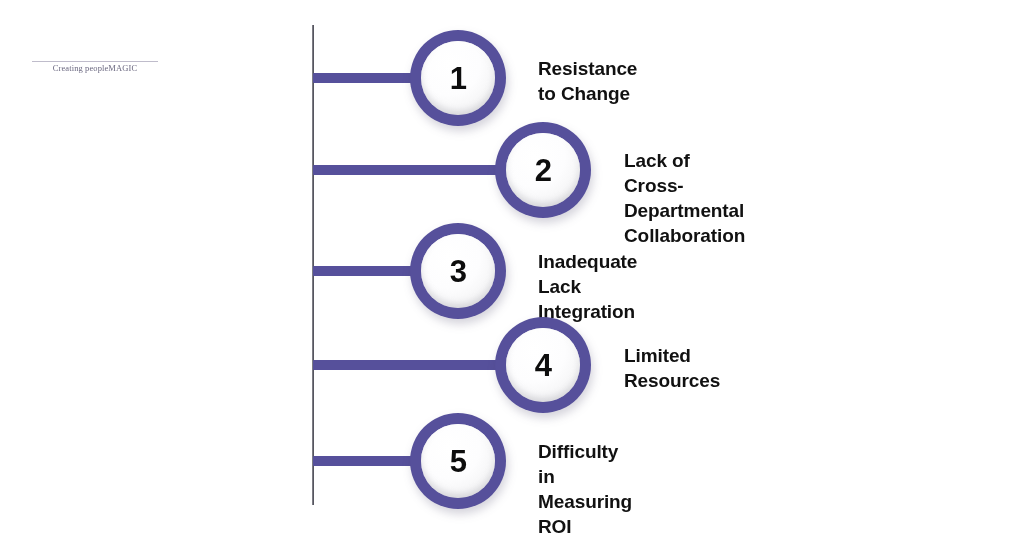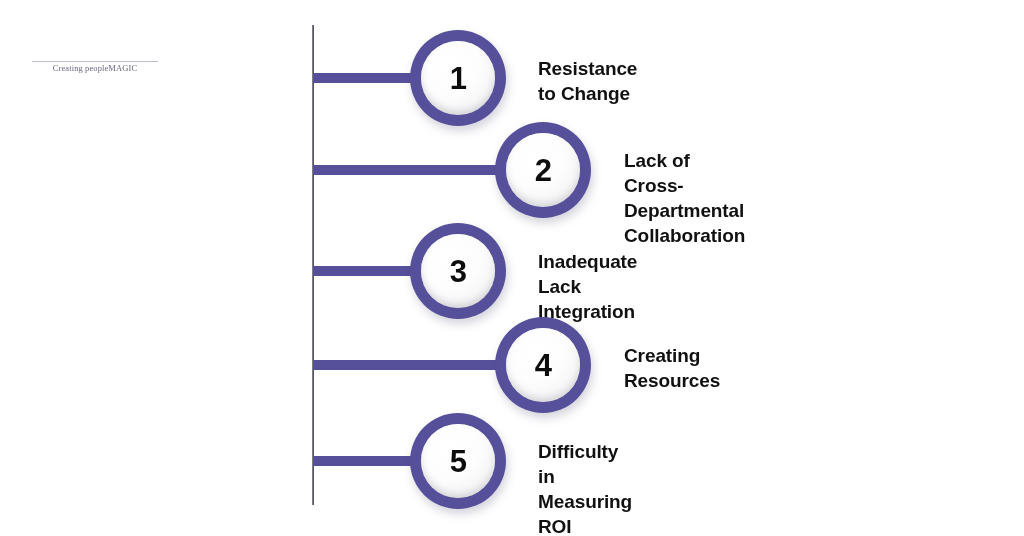--- a/index.html
+++ b/index.html
@@ -175,21 +175,21 @@
         </div>
         <div class="step-label" style="left: 538px; top: 249px;">Inadequate Lack Integration</div>
       </div>
       <div class="step">
         <div class="connector" style="left: 313px; top: 360px; width: 190px;"></div>
         <div class="bubble" style="left: 495px; top: 317px;">
           <div class="bubble-inner">
             <span class="bubble-num">4</span>
           </div>
         </div>
-        <div class="step-label" style="left: 624px; top: 343px;">Creating Resources</div>
+        <div class="step-label" style="left: 624px; top: 343px;">Limited Resources</div>
       </div>
       <div class="step">
         <div class="connector" style="left: 313px; top: 456px; width: 105px;"></div>
         <div class="bubble" style="left: 410px; top: 413px;">
           <div class="bubble-inner">
             <span class="bubble-num">5</span>
           </div>
         </div>
         <div class="step-label" style="left: 538px; top: 439px;">Difficulty in Measuring ROI</div>
       </div>

